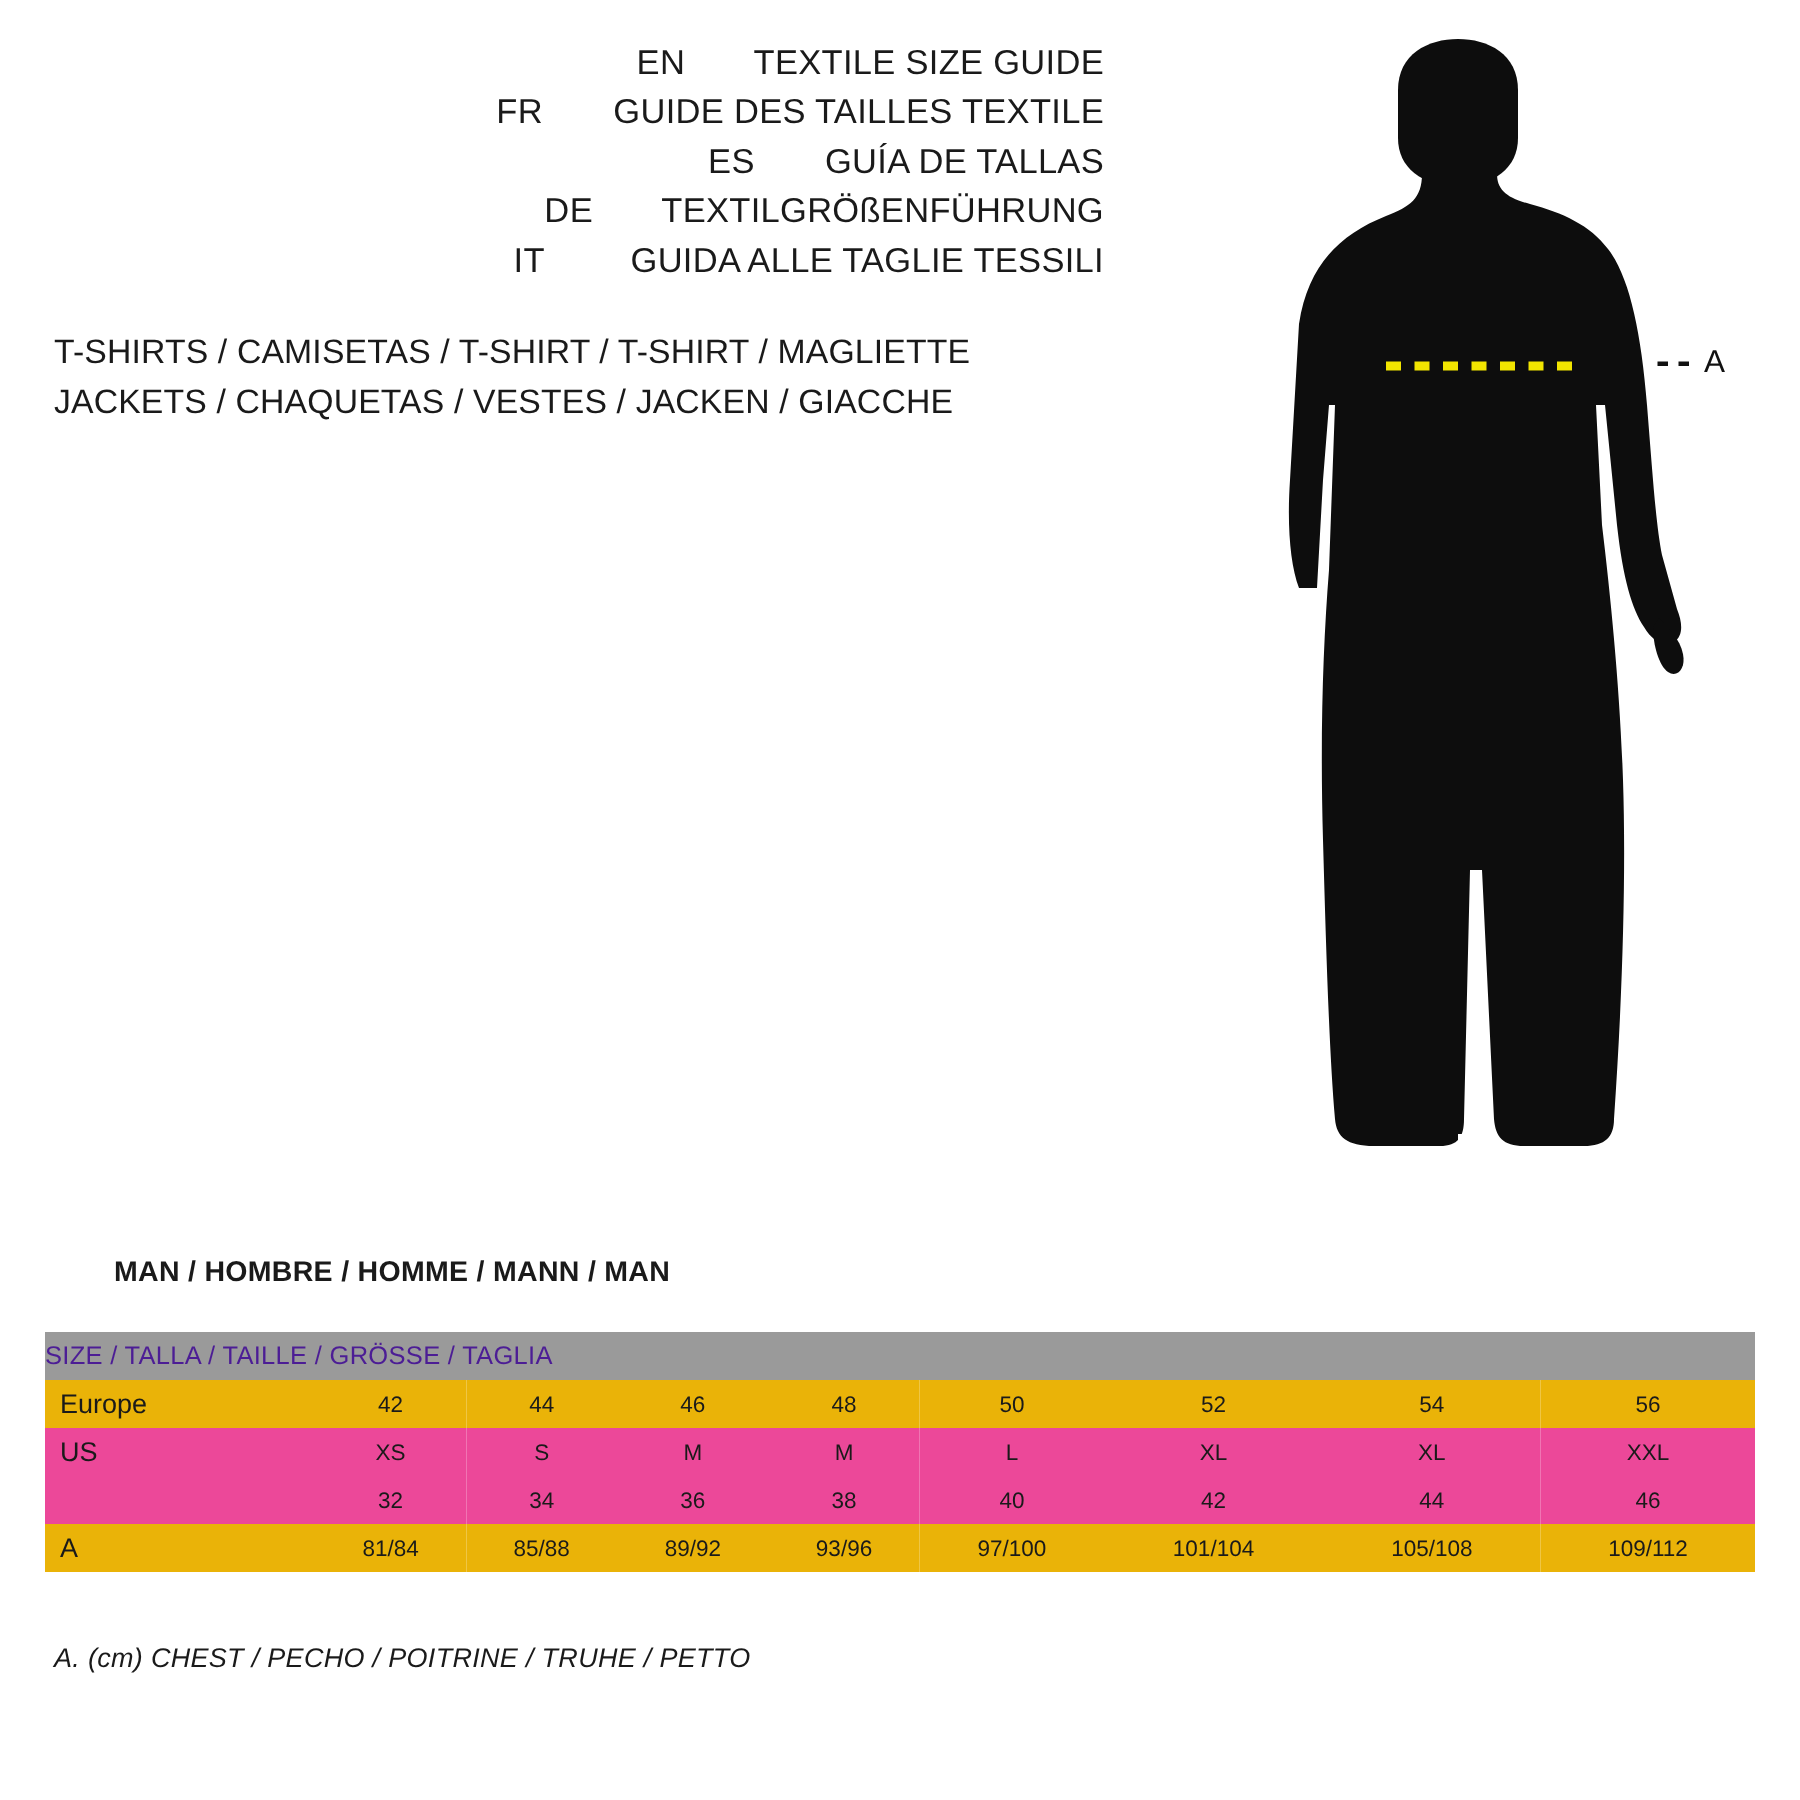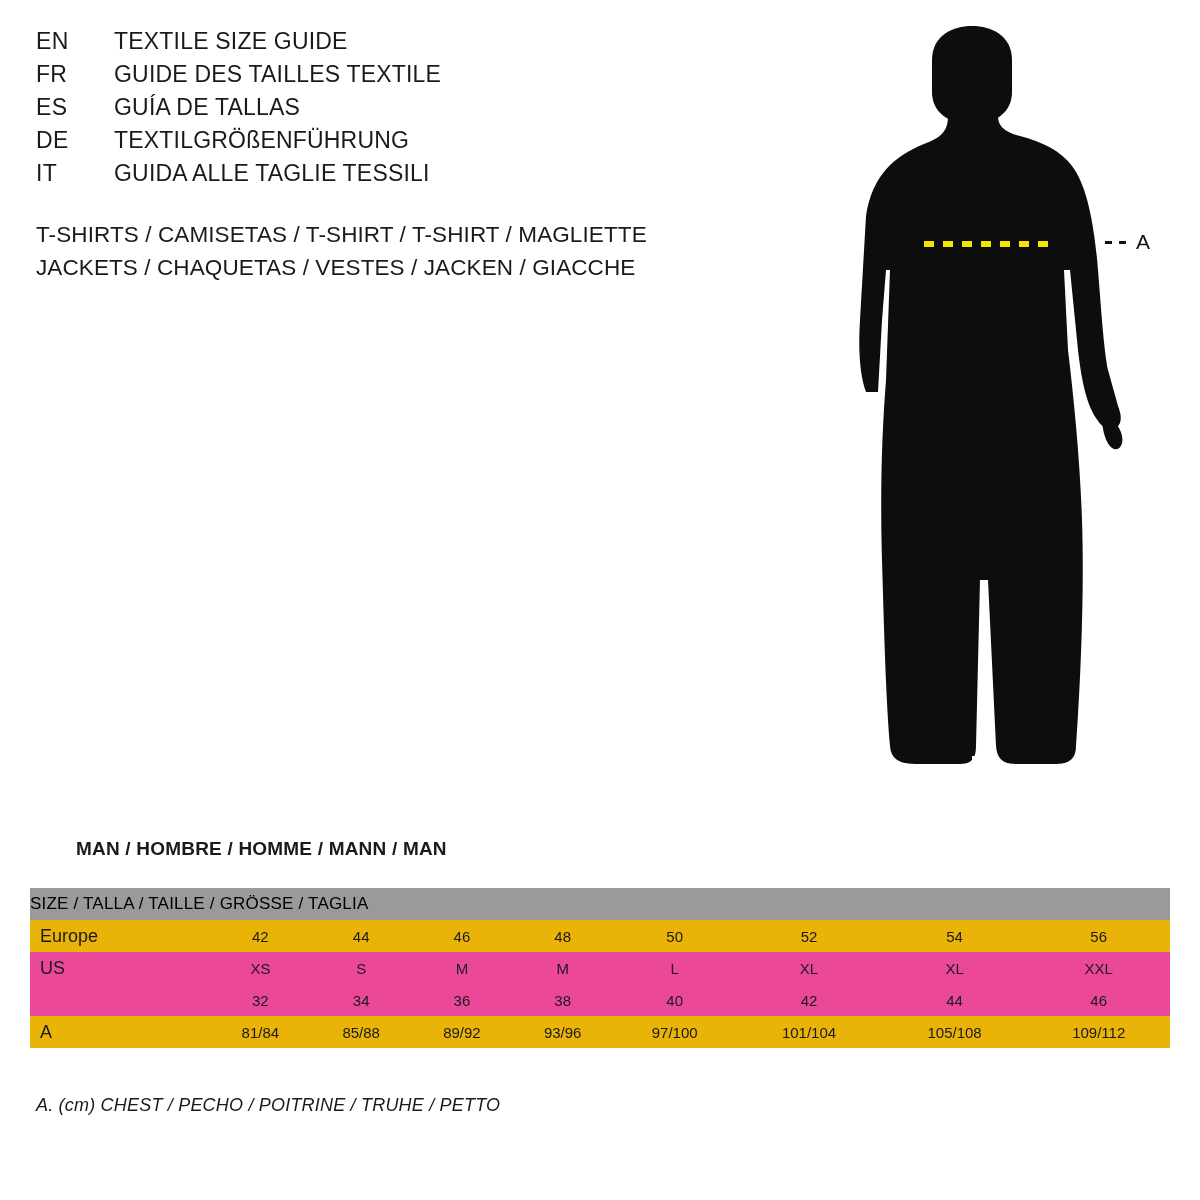--- a/index.html
+++ b/index.html
@@ -20,20 +20,21 @@
   .lang-block {
     position: absolute;
     left: 36px;
     top: 28px;
     width: 700px;
   }
   .lang-row {
     display: flex;
     align-items: baseline;
     height: 33px;
+    justify-content: flex-end;
   }
   .lang-code {
     width: 78px;
     font-size: 23px;
     letter-spacing: 0.3px;
   }
   .lang-text {
     font-size: 23px;
     letter-spacing: 0.2px;
   }
@@ -101,21 +102,21 @@
     border-collapse: collapse;
     font-size: 18px;
   }
   table.size-table td {
     height: 32px;
     padding: 0;
     vertical-align: middle;
   }
   .row-head td {
     background: #9a9a9a;
-    color: #000000;
+    color: #4c1d95;
     font-size: 17px;
     padding-left: 10px;
     letter-spacing: 0.2px;
   }
   .row-grey td { background: #ec4899; }
   .row-white td { background: #eab308; }
 
   .cell-label {
     width: 170px;
     padding-left: 10px !important;

